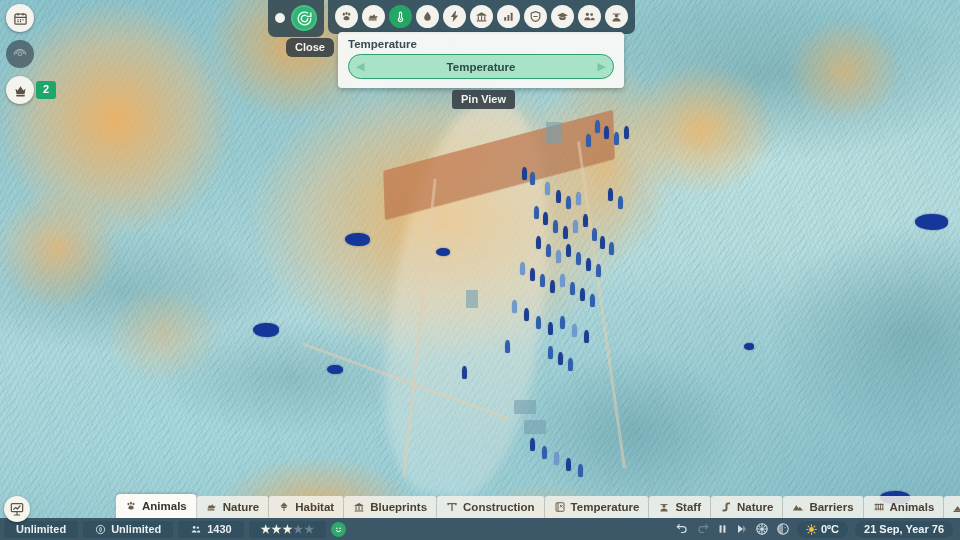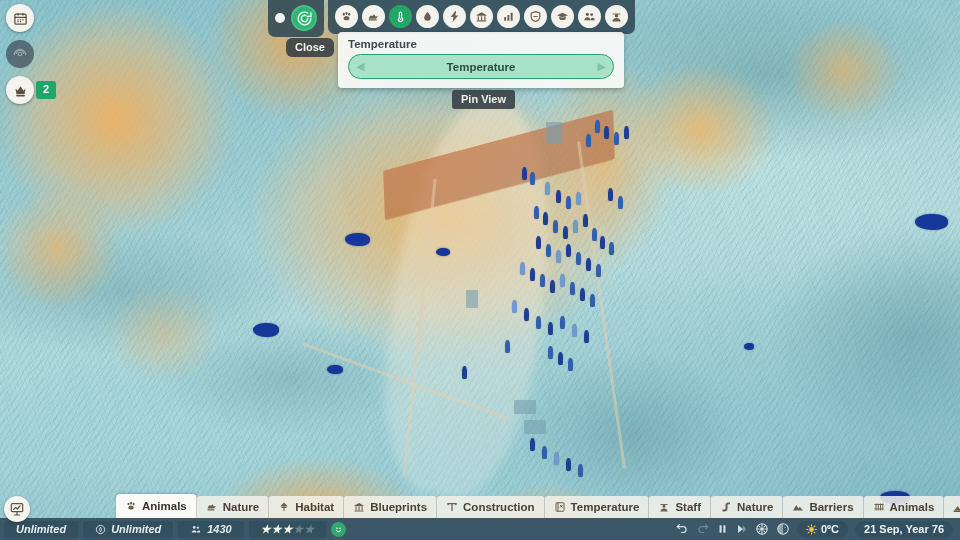--- a/index.html
+++ b/index.html
@@ -230,21 +230,20 @@
     display: flex; align-items: center; justify-content: space-between;
     padding: 0 4px;
   }
   .status-left { display: flex; align-items: center; gap: 5px; }
   .chip {
     background: #32505f; border-radius: 3px;
     height: 17px; padding: 0 12px;
     display: flex; align-items: center; gap: 5px;
     color: #e8eef1; font-size: 11px; font-weight: bold;
     cursor: pointer;
-    font-style: italic;
   }
   .chip .ico { display: flex; align-items: center; color: #dce6ea; }
   .stars { display: flex; gap: 1px; font-size: 11px; letter-spacing: 0; }
   .star { color: #f6f3e8; }
   .star.off { color: #6b8290; }
   .mood {
     width: 15px; height: 15px; border-radius: 50%;
     background: #2fa96d; color: #eafff2;
     display: flex; align-items: center; justify-content: center;
     font-size: 10px; cursor: pointer;

